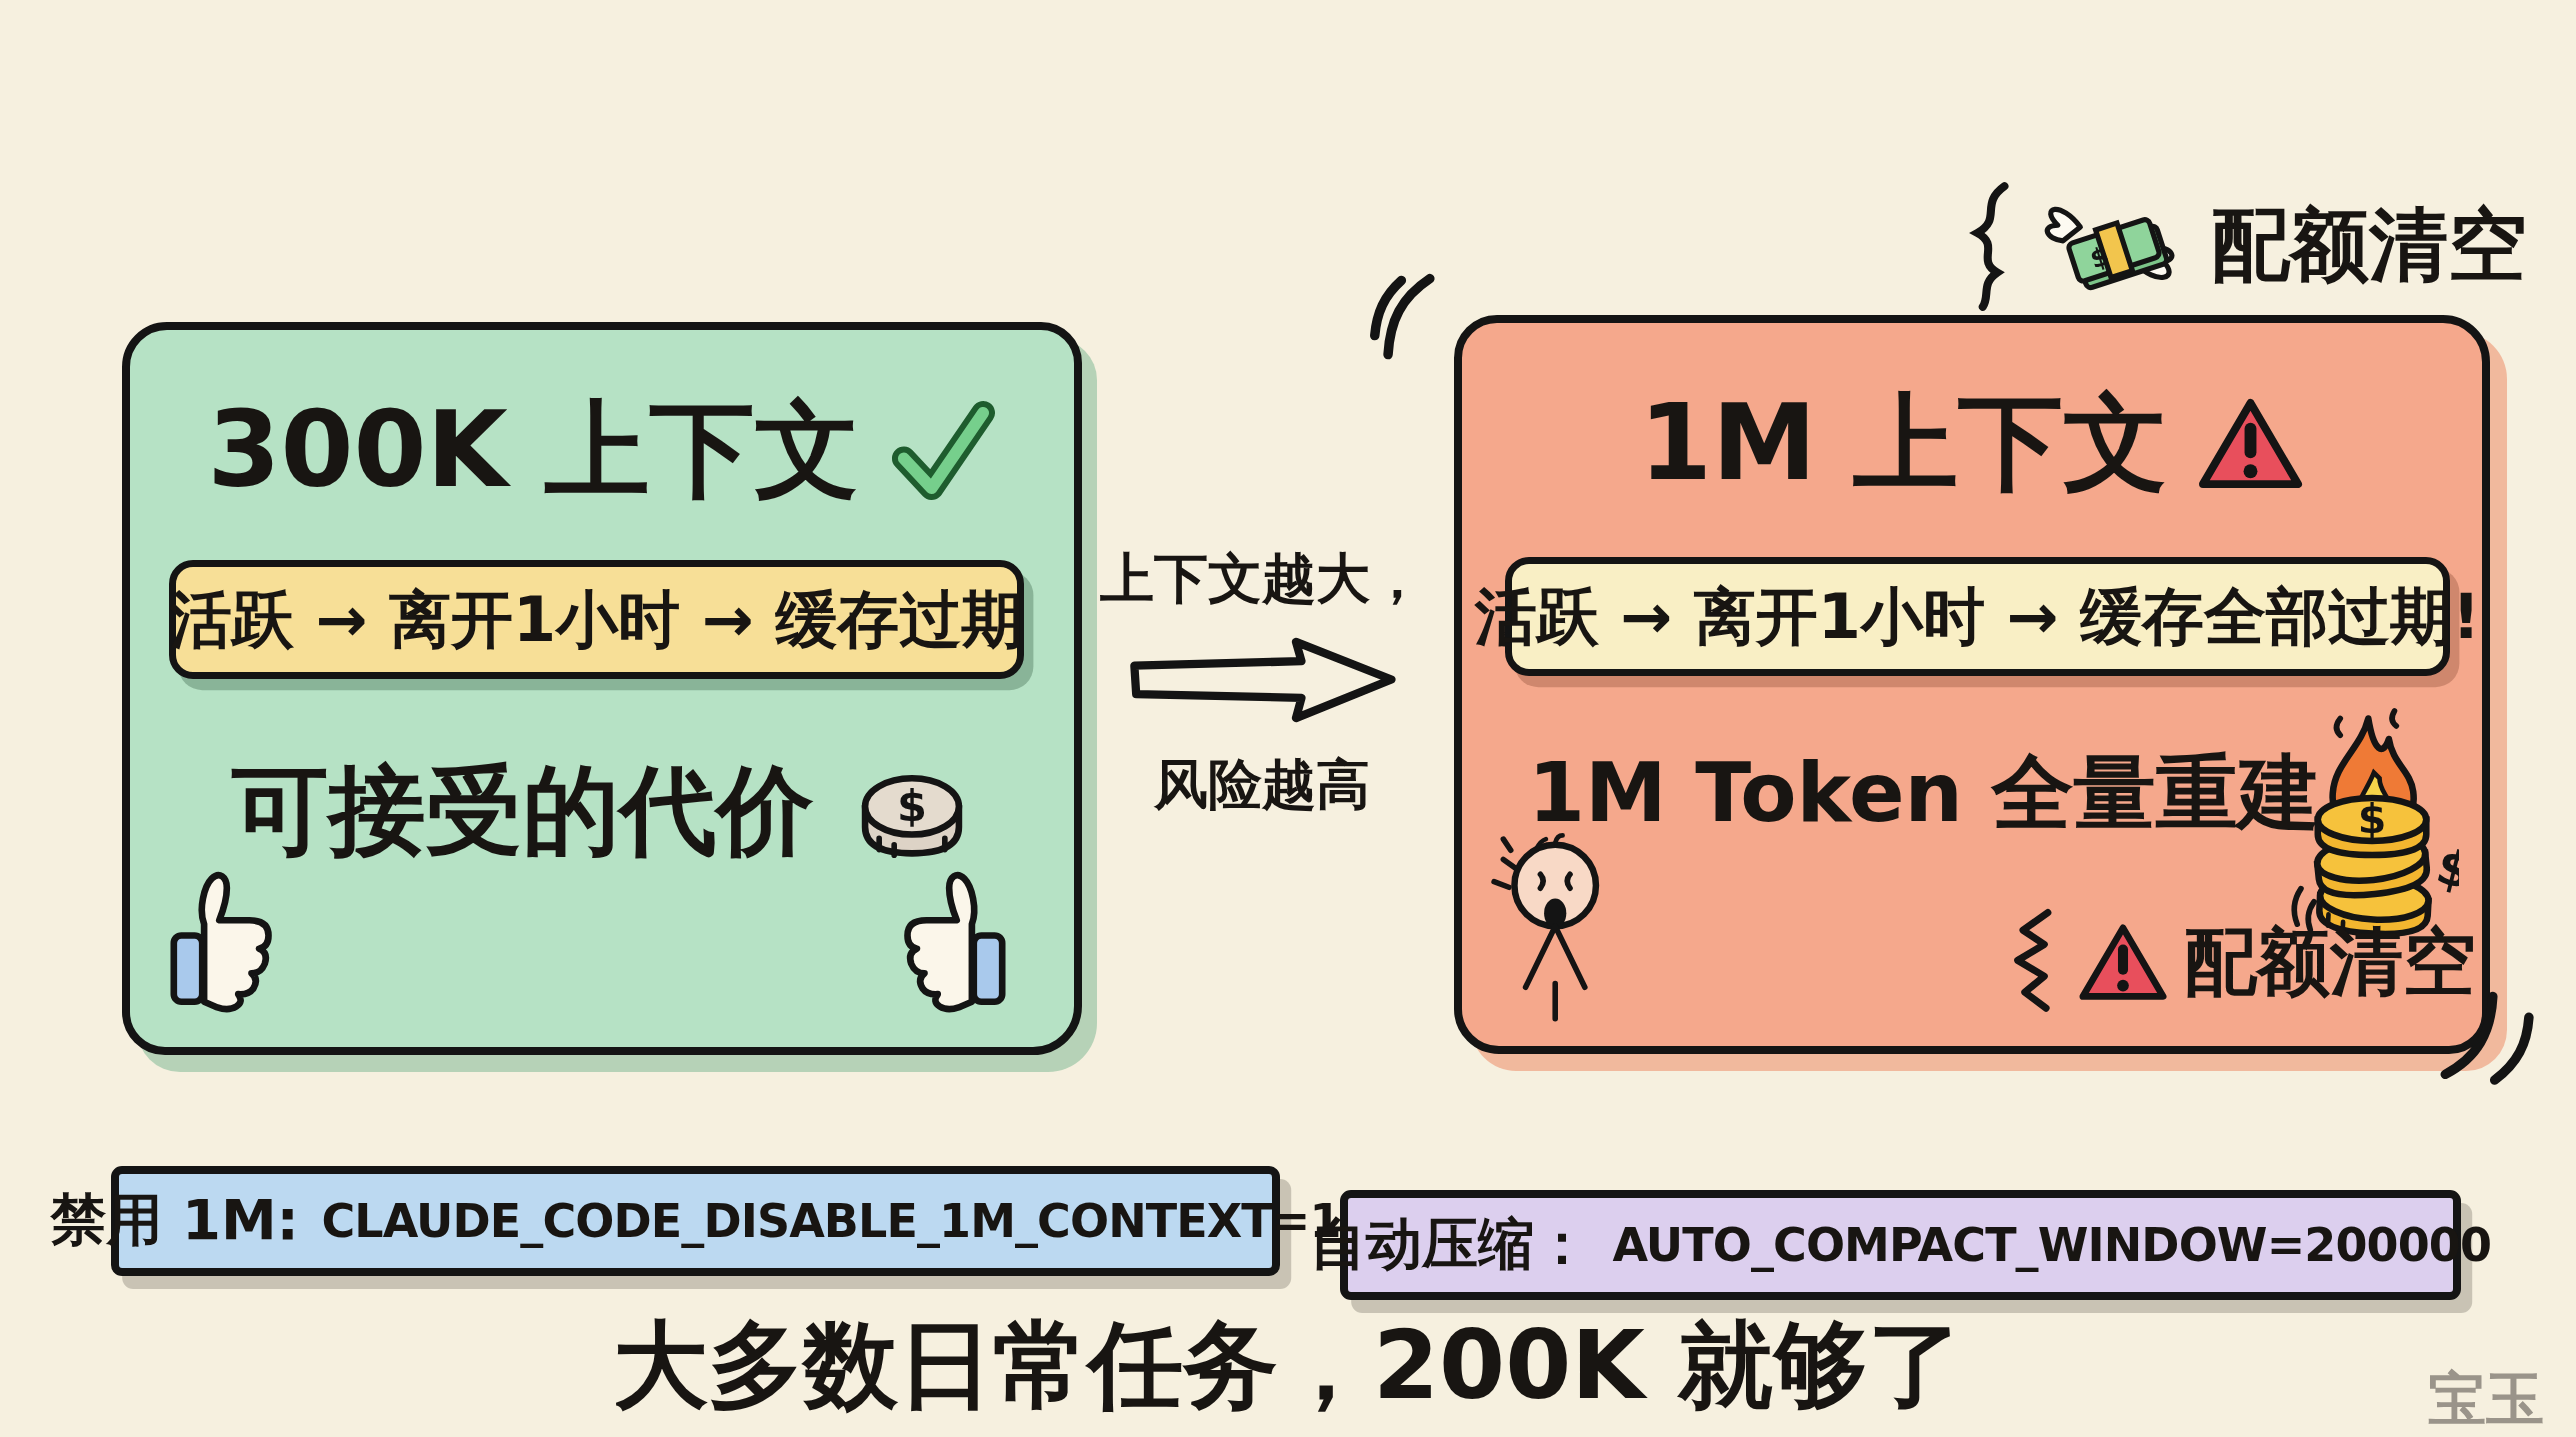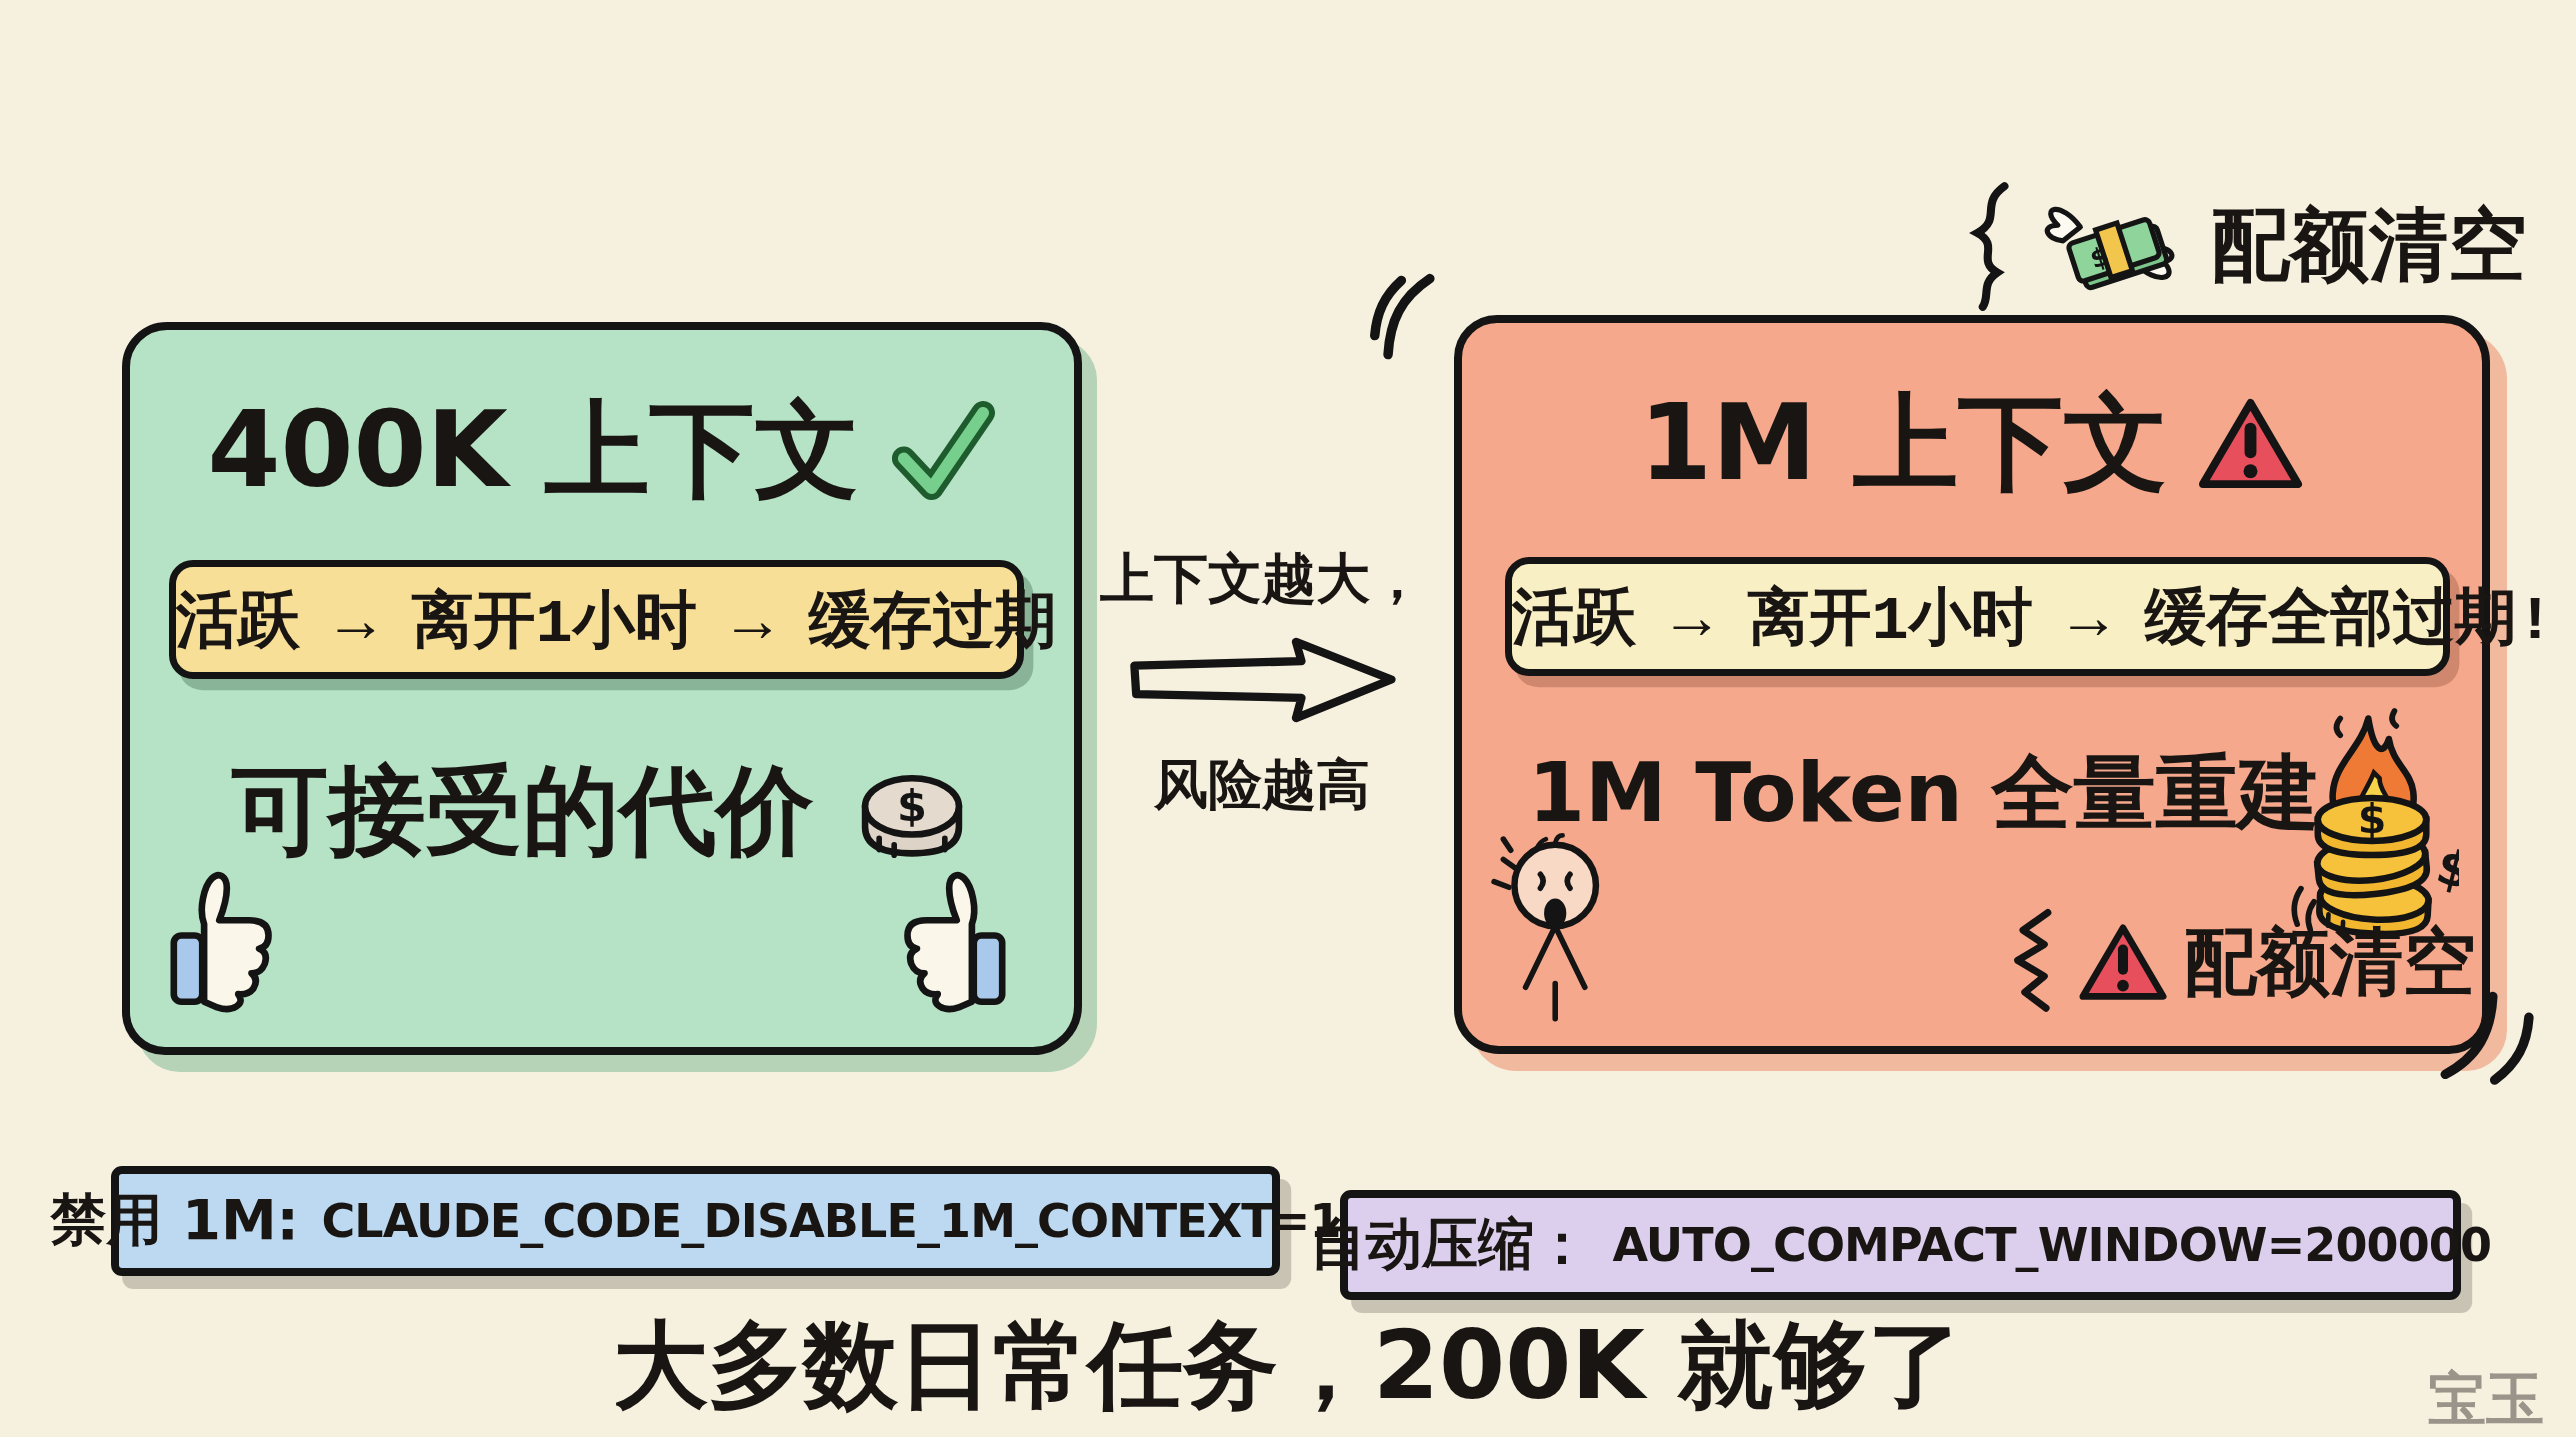--- a/index.html
+++ b/index.html
@@ -29,23 +29,23 @@
   .card.red{
     left:1454px; top:315px; width:1020px; height:723px;
     background:#f5a88c; border-radius:43px 47px 41px 45px;
     box-shadow:17px 17px 0 rgba(238,148,113,.6);
   }
   .card .heading{
     display:flex; justify-content:center; align-items:center; gap:28px;
     margin-top:51px; font-size:105px; font-weight:bold;
   }
   .banner{
-    position:absolute; display:flex; align-items:center;
+    position:absolute; display:flex; justify-content:center; align-items:center;
     border:7.5px solid #141414; border-radius:24px;
-    font-size:62px; font-weight:bold; white-space:nowrap;font-family:Liberation Mono, monospace;
+    font-size:62px; font-weight:bold; white-space:nowrap;
   }
   .banner.yellow{
     left:39px; top:230px; width:841px; height:105px;
     background:#f7df97; box-shadow:9.4px 11.2px 0 rgba(55,95,70,.35);
   }
   .banner.cream{
     left:43px; top:234px; width:931px; height:105px;
     background:#f9efc5; box-shadow:9.4px 11.2px 0 rgba(120,60,40,.30);
   }
   .cost-row{
@@ -116,21 +116,21 @@
         <rect x="46" y="62" width="98" height="46" rx="6" fill="#8fd49b" stroke="#141414" stroke-width="6"></rect>
         <rect x="82" y="56" width="26" height="58" fill="#f2c54d" stroke="#141414" stroke-width="6"></rect>
         <text x="66" y="98" font-size="30" font-weight="bold" fill="#141414">$</text>
       </g>
     </svg>
     <span class="label">配额清空</span>
   </div>
 
   <section class="card green">
     <div class="heading">
-      <span>400K 上下文</span>
+      <span>300K 上下文</span>
       <svg width="109" height="109" viewBox="0 0 110 110">
         <path d="M16 62 L44 92 L96 16" fill="none" stroke="#1e5c2e" stroke-width="24" stroke-linecap="round" stroke-linejoin="round"></path>
         <path d="M16 62 L44 92 L96 16" fill="none" stroke="#76cf8c" stroke-width="12" stroke-linecap="round" stroke-linejoin="round"></path>
       </svg>
     </div>
     <div class="banner yellow">
       <span>活跃 → 离开1小时 → 缓存过期</span>
     </div>
     <div class="cost-row">
       <span>可接受的代价</span>

